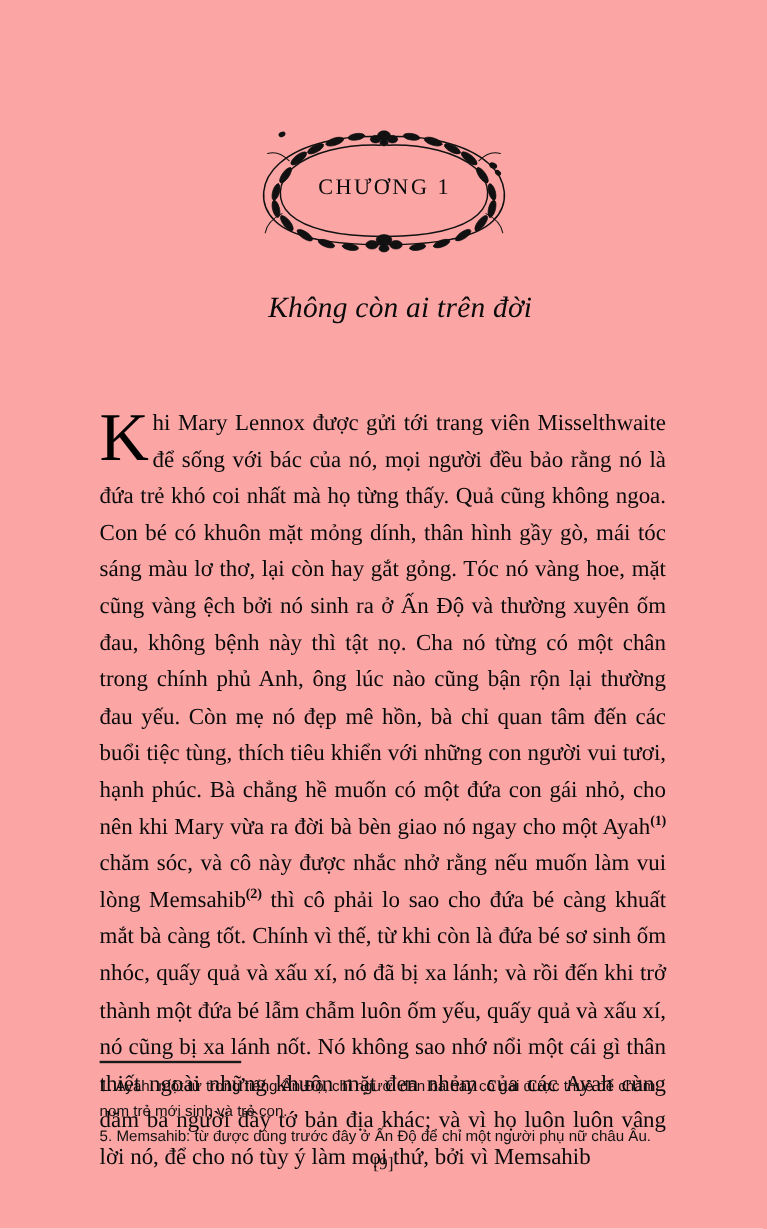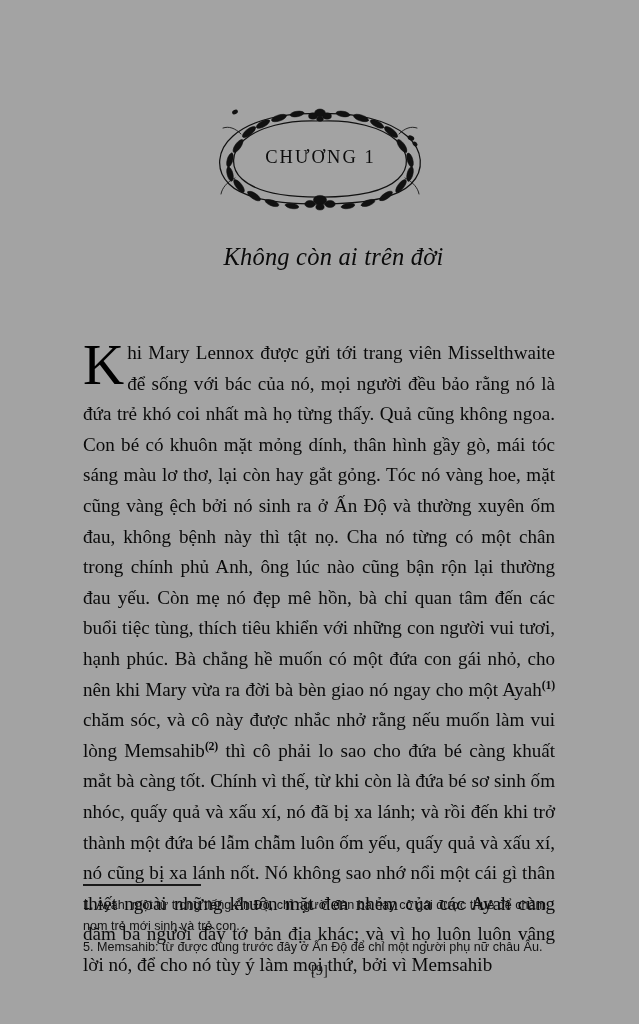--- a/index.html
+++ b/index.html
@@ -7,21 +7,21 @@
     margin: 0;
     padding: 0;
     background: #ffffff;
   }
 
   .page {
     position: relative;
     width: 639px;
     height: 1024px;
     margin: 0 auto;
-    background: #a3a3a3;
+    background: #fca5a5;
     overflow: hidden;
     font-family: "Liberation Serif", "DejaVu Serif", serif;
     color: #000000;
   }
 
   
   .chapter-head {
     position: absolute;
     left: 0;
     top: 104px;

